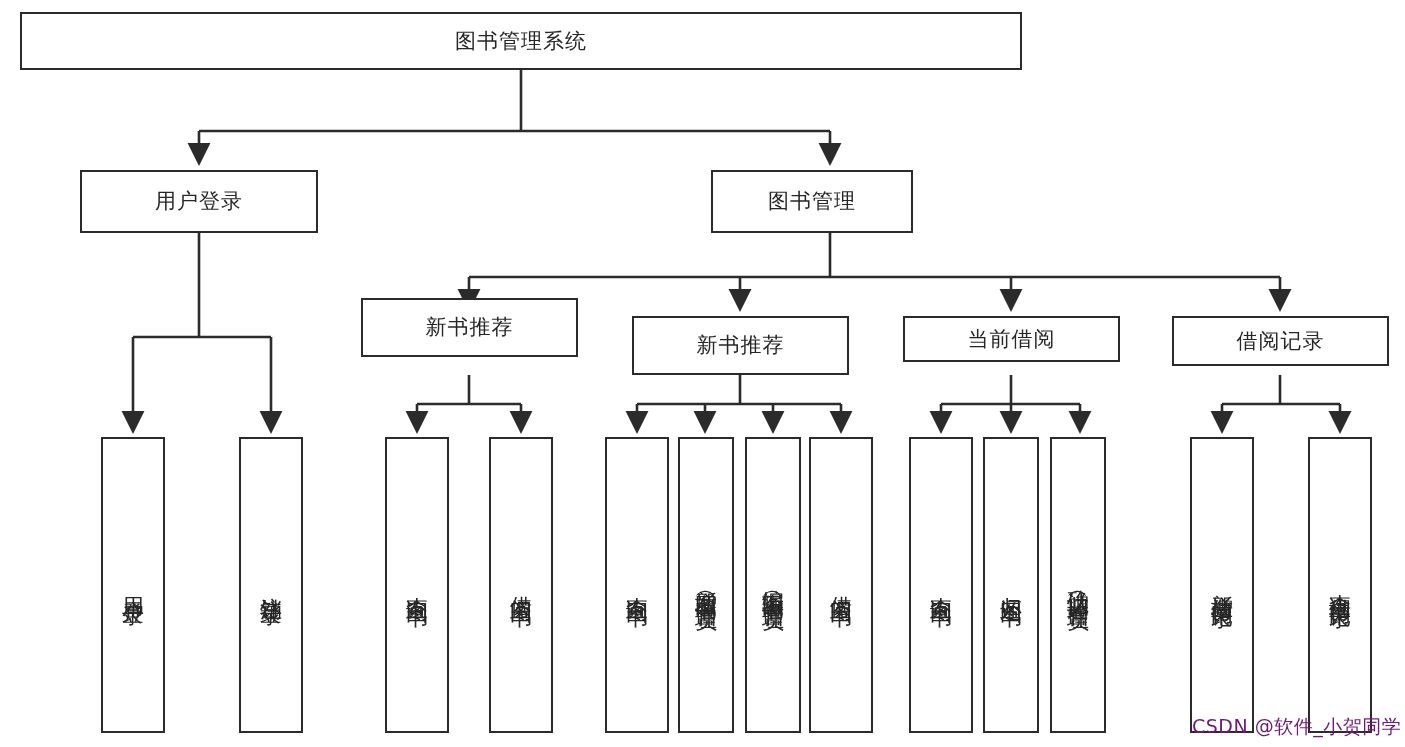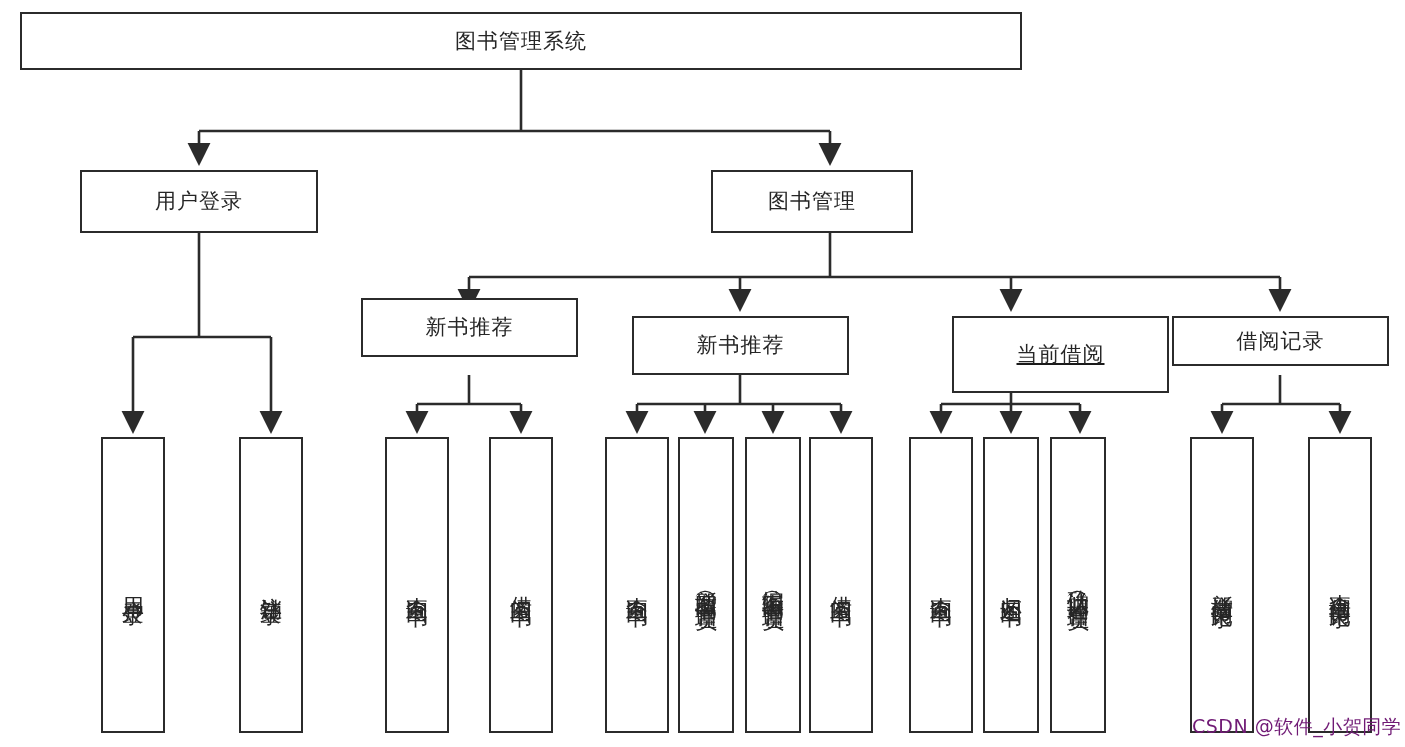--- a/index.html
+++ b/index.html
@@ -129,21 +129,21 @@
   <div class="node" style="left:711px; top:170px; width:202px; height:63px;">
     <span class="label">图书管理</span>
   </div>
 
   <div class="node" style="left:361px; top:298px; width:217px; height:59px;">
     <span class="label">新书推荐</span>
   </div>
   <div class="node" style="left:632px; top:316px; width:217px; height:59px;">
     <span class="label">新书推荐</span>
   </div>
-  <div class="node" style="left:952px; top:316px; width:217px; height:77px;text-decoration:underline;">
+  <div class="node" style="left:903px; top:316px; width:217px; height:46px;">
     <span class="label">当前借阅</span>
   </div>
   <div class="node" style="left:1172px; top:316px; width:217px; height:50px;">
     <span class="label">借阅记录</span>
   </div>
 
   <div class="node vertical" style="left:101px; top:437px; width:64px; height:296px;">
     <span class="label">用户登录</span>
   </div>
   <div class="node vertical" style="left:239px; top:437px; width:64px; height:296px;">

